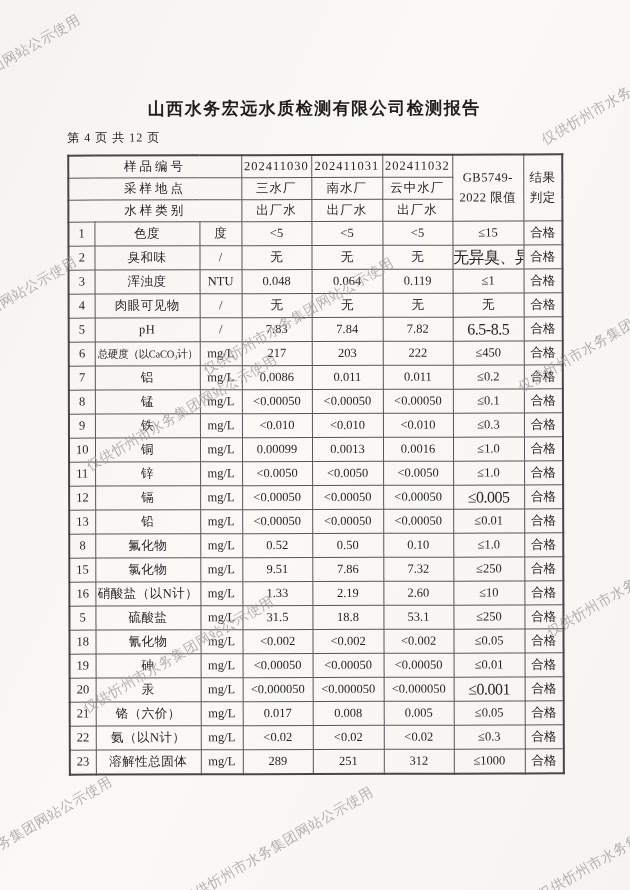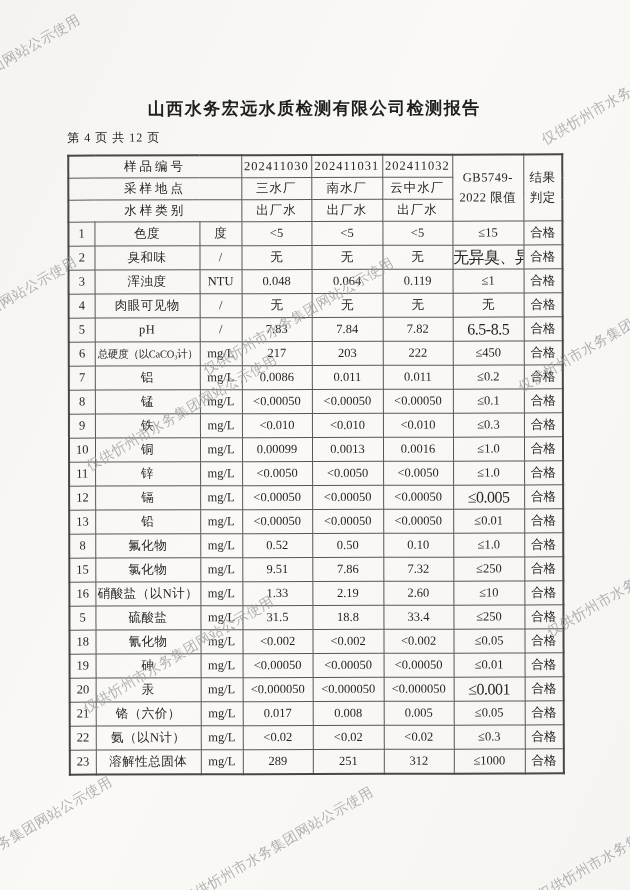--- a/index.html
+++ b/index.html
@@ -265,21 +265,21 @@
           <td>2.60</td>
           <td class="c-limit">≤10</td>
           <td>合格</td>
         </tr>
         <tr>
           <td>5</td>
           <td class="c-name">硫酸盐</td>
           <td>mg/L</td>
           <td>31.5</td>
           <td>18.8</td>
-          <td>33.4</td>
+          <td>53.1</td>
           <td class="c-limit">≤250</td>
           <td>合格</td>
         </tr>
         <tr>
           <td>18</td>
           <td class="c-name">氰化物</td>
           <td>mg/L</td>
           <td>&lt;0.002</td>
           <td>&lt;0.002</td>
           <td>&lt;0.002</td>

